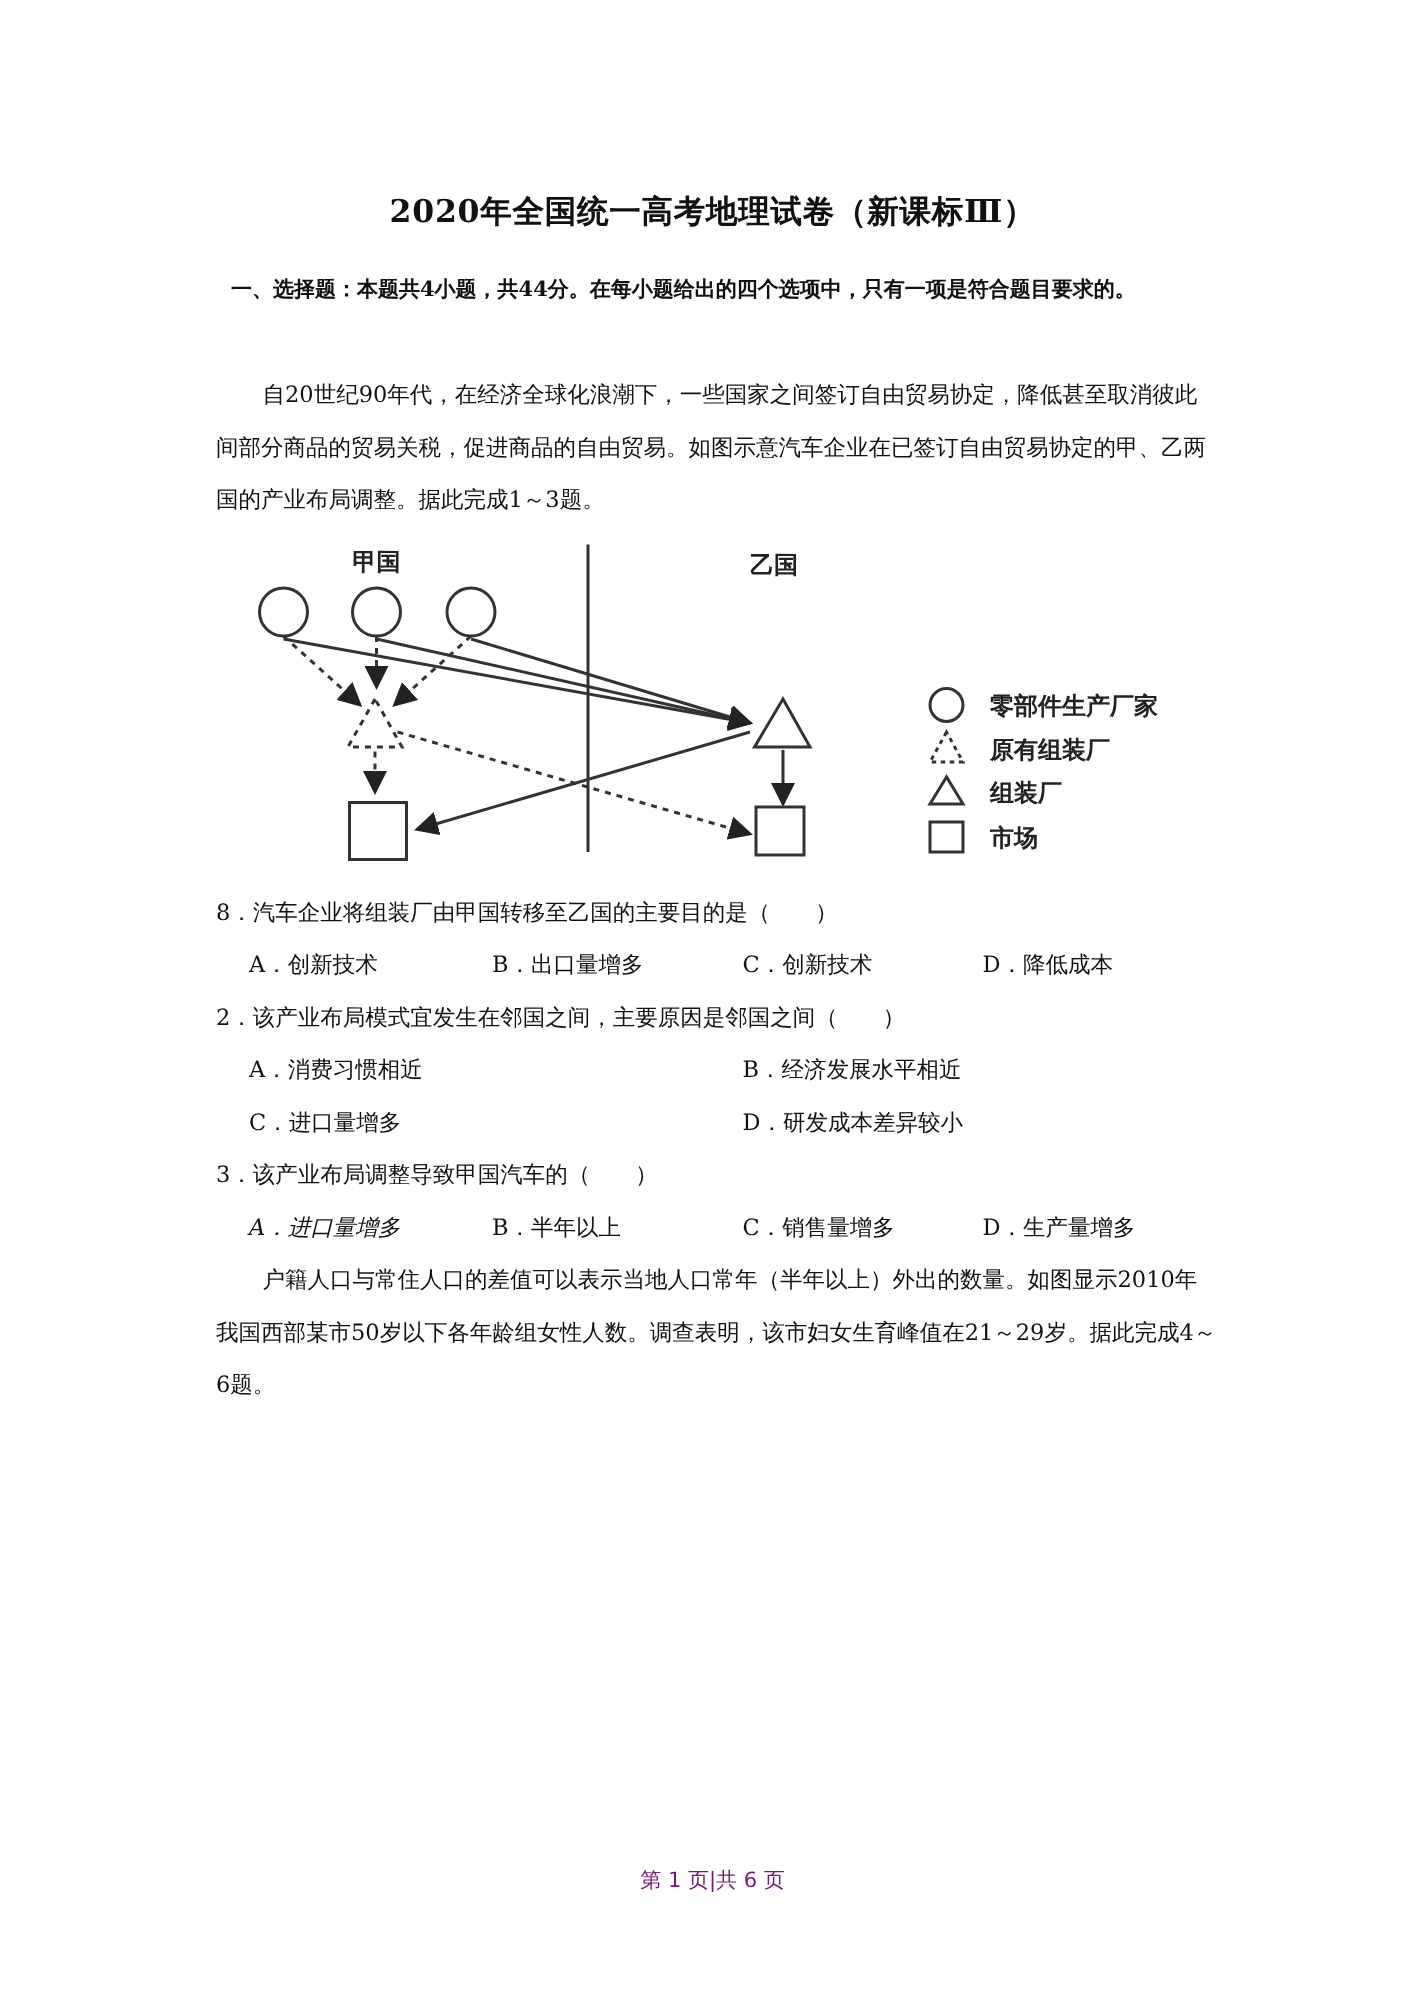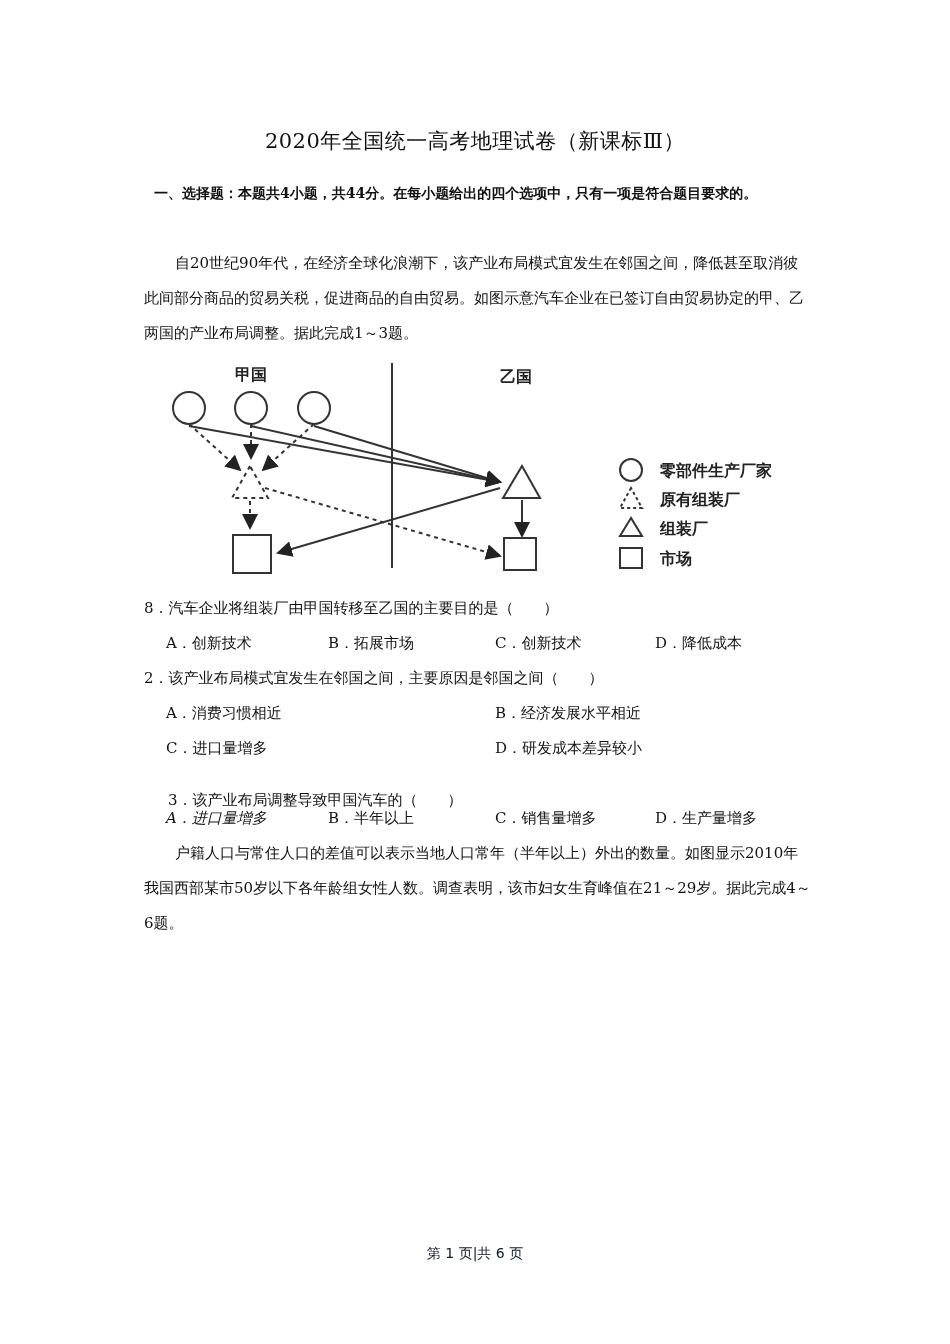--- a/index.html
+++ b/index.html
@@ -1,38 +1,38 @@
 <!DOCTYPE html>
 <html><head>
   <meta charset="utf-8">
   <style>
     html, body { margin: 0; padding: 0; background: #ffffff; }
     body { width: 950px; height: 1344px; position: relative; overflow: hidden;
            font-family: "DejaVu Serif", "Liberation Serif", serif; color: #111; }
     .page { position: absolute; left: 0; top: 0; width: 950px; height: 1344px; }
     .title { position: absolute; top: 127px; left: 0; width: 950px; text-align: center;
-             font-size: 21px; font-weight: normal; letter-spacing: 0.5px; }
+             font-size: 21px; font-weight: bold; letter-spacing: 0.5px; }
     .section { position: absolute; left: 154px; width: 668px; font-size: 14px; font-weight: bold; line-height: 35px; }
     .para { position: absolute; left: 144px; width: 668px; font-size: 15px; line-height: 35px; text-indent: 31px; }
     .q { position: absolute; left: 144px; font-size: 15px; line-height: 20px; white-space: nowrap; }
     .opt { position: absolute; font-size: 15px; line-height: 20px; white-space: nowrap; }
     .footer { position: absolute; top: 1245px; left: 0; width: 950px; text-align: center;
-              font-family: "DejaVu Sans", sans-serif; font-size: 14px; color: #0f172a; }
+              font-family: "DejaVu Sans", sans-serif; font-size: 14px; color: #701a75; }
     svg text { font-family: "DejaVu Sans", sans-serif; font-weight: bold; }
   </style>
 </head>
 <body>
 
 <div class="page">
 
   <div class="title">2020年全国统一高考地理试卷（新课标Ⅲ）</div>
 
   <div class="section" style="top:176px;">一、选择题：本题共4小题，共44分。在每小题给出的四个选项中，只有一项是符合题目要求的。</div>
 
-  <div class="para" style="top:246px;">自20世纪90年代，在经济全球化浪潮下，该产业布局模式宜发生在邻国之间，降低甚至取消彼此间部分商品的贸易关税，促进商品的自由贸易。如图示意汽车企业在已签订自由贸易协定的甲、乙两国的产业布局调整。据此完成1～3题。</div>
+  <div class="para" style="top:246px;">自20世纪90年代，在经济全球化浪潮下，一些国家之间签订自由贸易协定，降低甚至取消彼此间部分商品的贸易关税，促进商品的自由贸易。如图示意汽车企业在已签订自由贸易协定的甲、乙两国的产业布局调整。据此完成1～3题。</div>
 
   <svg style="position:absolute; left:160px; top:358px;" width="650" height="225" viewBox="0 0 650 225">
     <defs>
       <marker id="arr" markerWidth="8" markerHeight="8" refX="7" refY="4" orient="auto">
         <path d="M0,0 L8,4 L0,8 z" fill="#222"></path>
       </marker>
     </defs>
     <text x="75" y="22" font-size="16" fill="#222">甲国</text>
     <text x="340" y="24" font-size="16" fill="#222">乙国</text>
 
@@ -67,31 +67,31 @@
       <text x="500" y="147" font-size="16" fill="#222">原有组装厂</text>
       <polygon points="471,160 460,178 482,178" fill="none" stroke="#333" stroke-width="2"></polygon>
       <text x="500" y="176" font-size="16" fill="#222">组装厂</text>
       <rect x="460" y="190" width="22" height="20" fill="none" stroke="#333" stroke-width="2"></rect>
       <text x="500" y="206" font-size="16" fill="#222">市场</text>
     </g>
   </svg>
 
   <div class="q" style="top:598px;">8．汽车企业将组装厂由甲国转移至乙国的主要目的是（　　）</div>
   <div class="opt" style="top:633px; left:166px;">A．创新技术</div>
-  <div class="opt" style="top:633px; left:328px;">B．拓展市场</div>
+  <div class="opt" style="top:633px; left:328px;">B．出口量增多</div>
   <div class="opt" style="top:633px; left:495px;">C．创新技术</div>
   <div class="opt" style="top:633px; left:655px;">D．降低成本</div>
 
   <div class="q" style="top:668px;">2．该产业布局模式宜发生在邻国之间，主要原因是邻国之间（　　）</div>
   <div class="opt" style="top:703px; left:166px;">A．消费习惯相近</div>
   <div class="opt" style="top:703px; left:495px;">B．经济发展水平相近</div>
   <div class="opt" style="top:738px; left:166px;">C．进口量增多</div>
   <div class="opt" style="top:738px; left:495px;">D．研发成本差异较小</div>
 
-  <div class="q" style="top:790px;margin-left:24px;">3．该产业布局调整导致甲国汽车的（　　）</div>
+  <div class="q" style="top:773px;">3．该产业布局调整导致甲国汽车的（　　）</div>
   <div class="opt" style="top:808px; left:166px;font-style:italic;">A．进口量增多</div>
   <div class="opt" style="top:808px; left:328px;">B．半年以上</div>
   <div class="opt" style="top:808px; left:495px;">C．销售量增多</div>
   <div class="opt" style="top:808px; left:655px;">D．生产量增多</div>
 
   <div class="para" style="top:836px;">户籍人口与常住人口的差值可以表示当地人口常年（半年以上）外出的数量。如图显示2010年我国西部某市50岁以下各年龄组女性人数。调查表明，该市妇女生育峰值在21～29岁。据此完成4～6题。</div>
 
   <div class="footer">第 1 页|共 6 页</div>
 </div>
 

